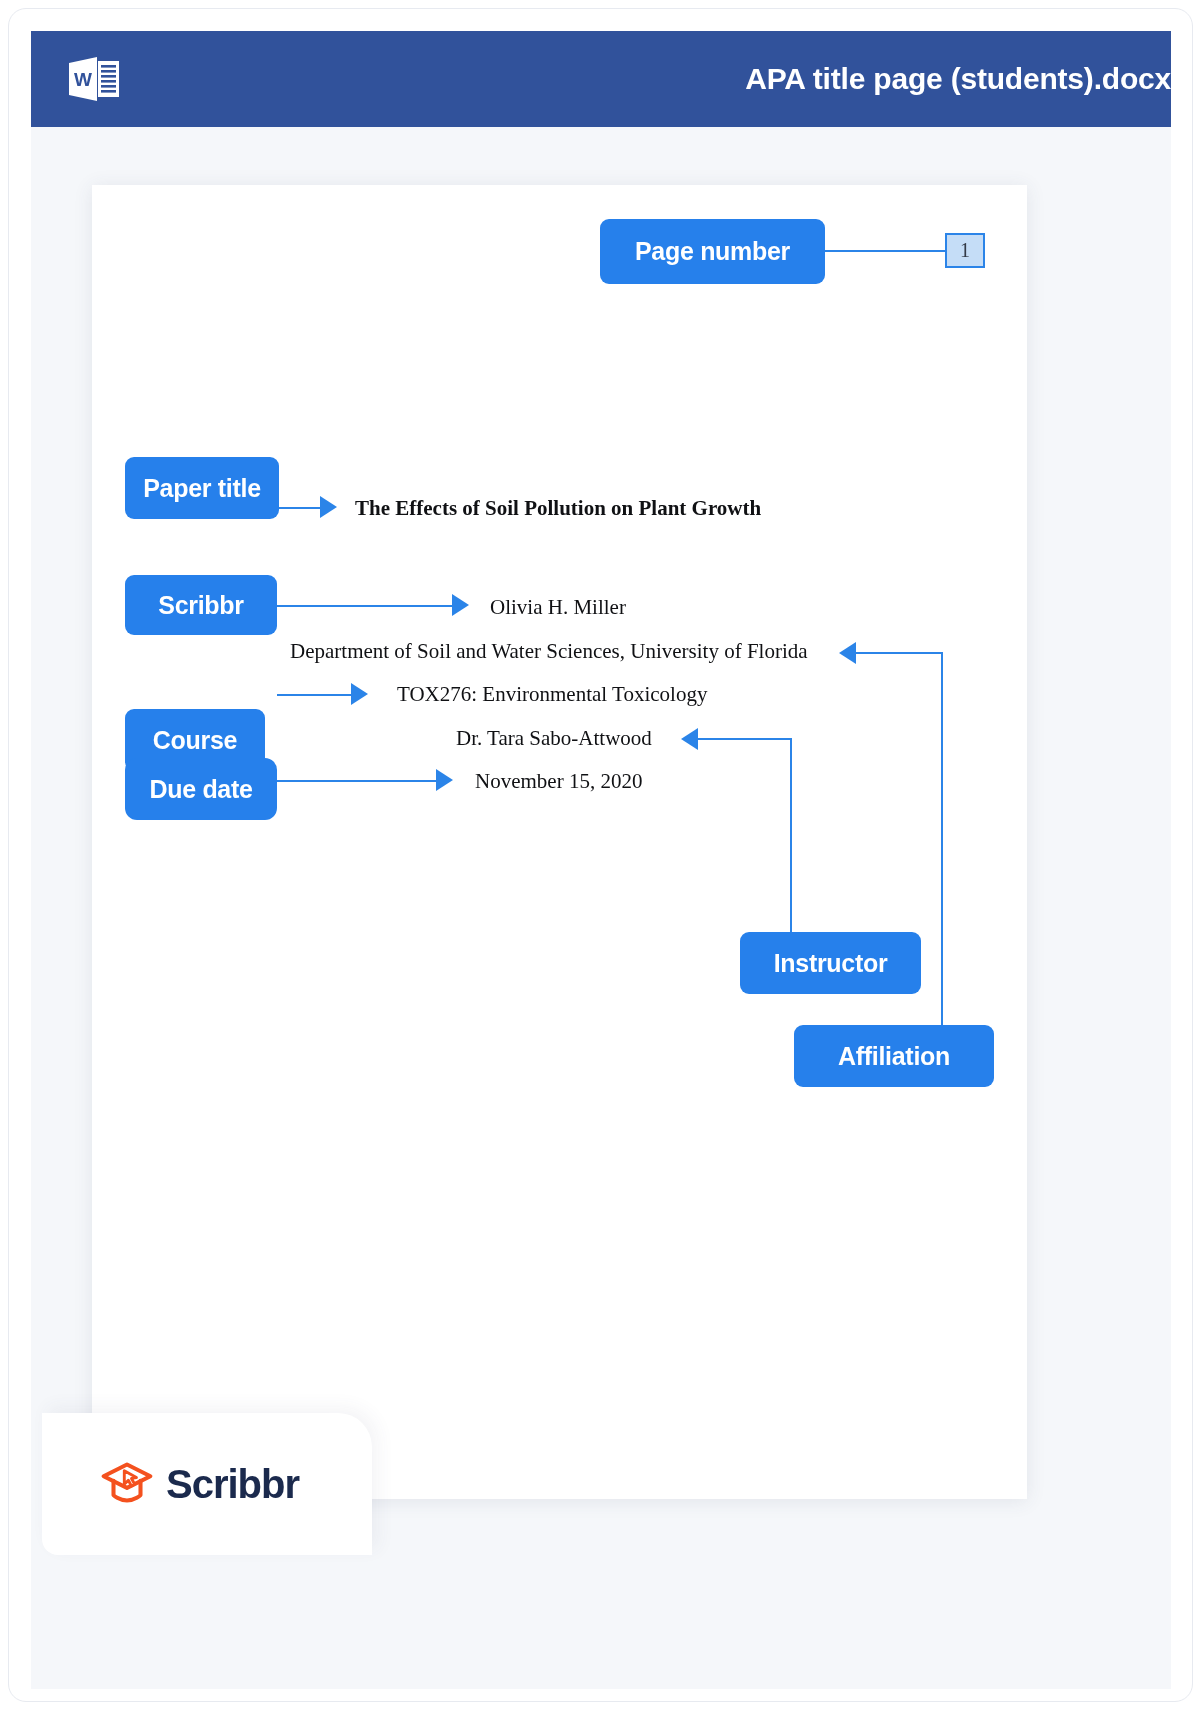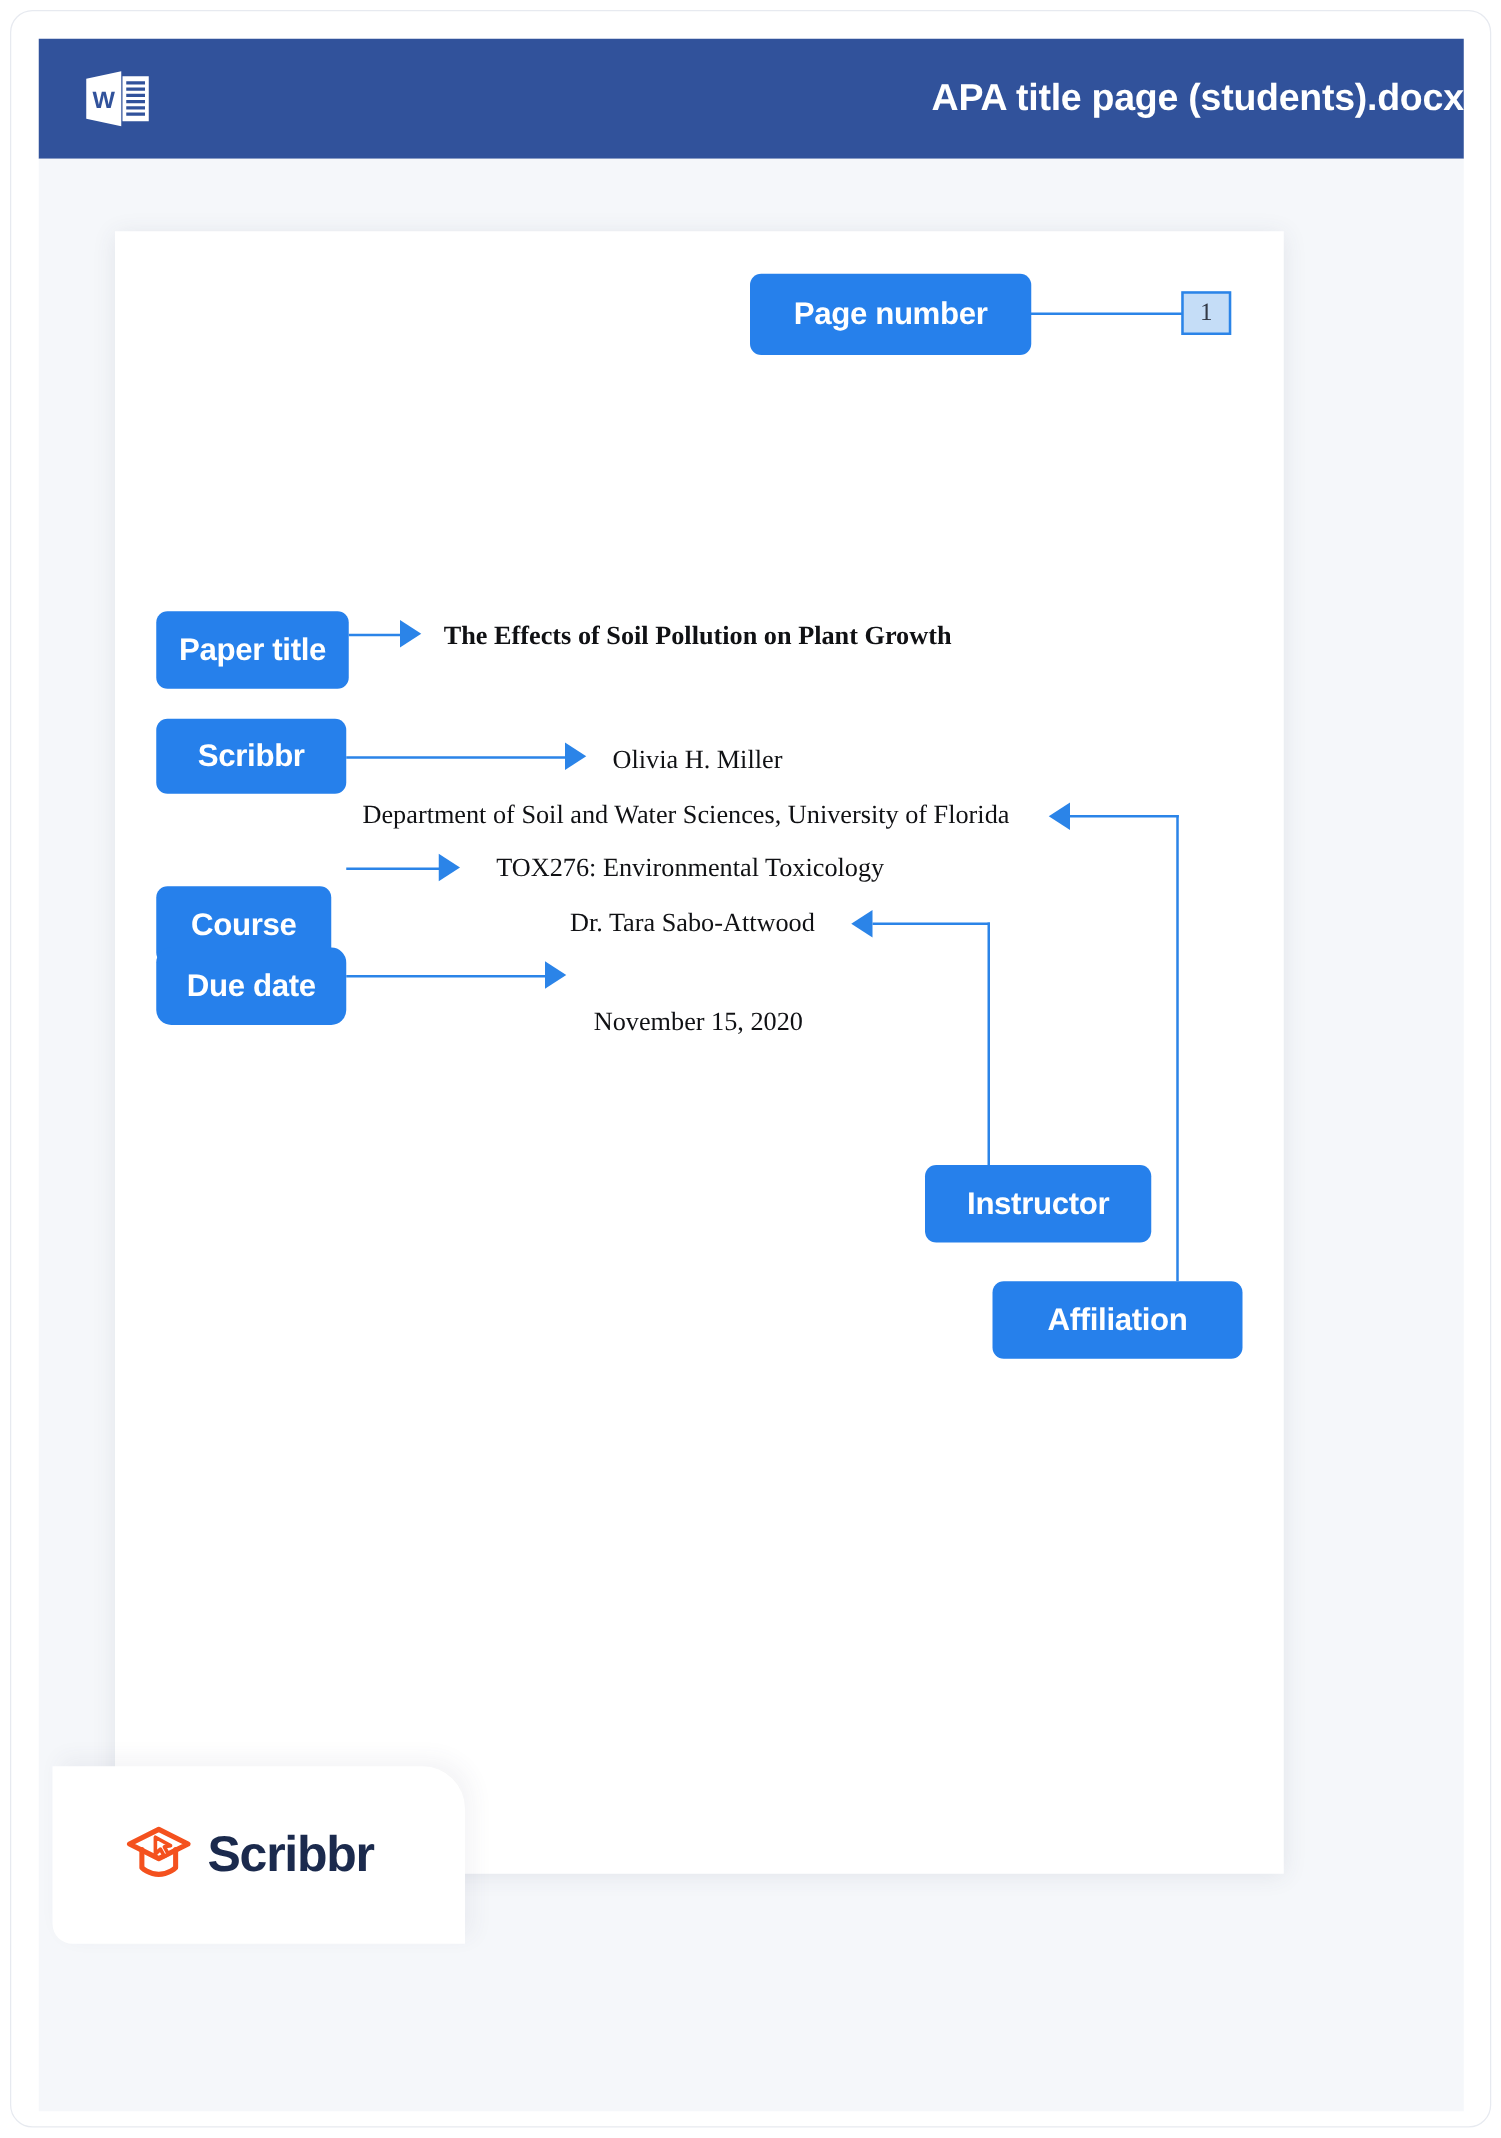--- a/index.html
+++ b/index.html
@@ -205,21 +205,21 @@
   <div class="doc-text bold" style="left:346px; top:487px;">The Effects of Soil Pollution on Plant Growth</div>
 
   <div class="doc-text" style="left:481px; top:586px;">Olivia H. Miller</div>
 
   <div class="doc-text" style="left:281px; top:630px;">Department of Soil and Water Sciences, University of Florida</div>
 
   <div class="doc-text" style="left:388px; top:673px;">TOX276: Environmental Toxicology</div>
 
   <div class="doc-text" style="left:447px; top:717px;">Dr. Tara Sabo-Attwood</div>
 
-  <div class="doc-text" style="left:466px; top:796px;">November 15, 2020</div>
+  <div class="doc-text" style="left:466px; top:760px;">November 15, 2020</div>
 
   <div class="conn conn-h" style="left:815px; top:241px; width:122px;"></div>
 
   <div class="conn conn-h" style="left:270px; top:498px; width:52px;"></div>
   <div class="arrow-right" style="left:311px; top:487px;"></div>
 
   <div class="conn conn-h" style="left:268px; top:596px; width:180px;"></div>
   <div class="arrow-right" style="left:443px; top:585px;"></div>
 
   <div class="conn conn-h" style="left:268px; top:685px; width:78px;"></div>
@@ -233,21 +233,21 @@
   <div class="arrow-left" style="left:672px; top:719px;"></div>
 
   <div class="conn conn-v" style="left:932px; top:643px; height:373px;"></div>
   <div class="conn conn-h" style="left:847px; top:643px; width:87px;"></div>
   <div class="arrow-left" style="left:830px; top:633px;"></div>
 
   <div class="label-chip" style="left:591px; top:210px; width:225px; height:65px;">
     <span>Page number</span>
   </div>
 
-  <div class="label-chip" style="left:116px; top:480px; width:154px; height:62px;">
+  <div class="label-chip" style="left:116px; top:448px; width:154px; height:62px;">
     <span>Paper title</span>
   </div>
 
   <div class="label-chip" style="left:116px; top:566px; width:152px; height:60px;">
     <span>Scribbr</span>
   </div>
 
   <div class="label-chip" style="left:116px; top:656px; width:140px; height:62px;margin-top:44px;">
     <span>Course</span>
   </div>

